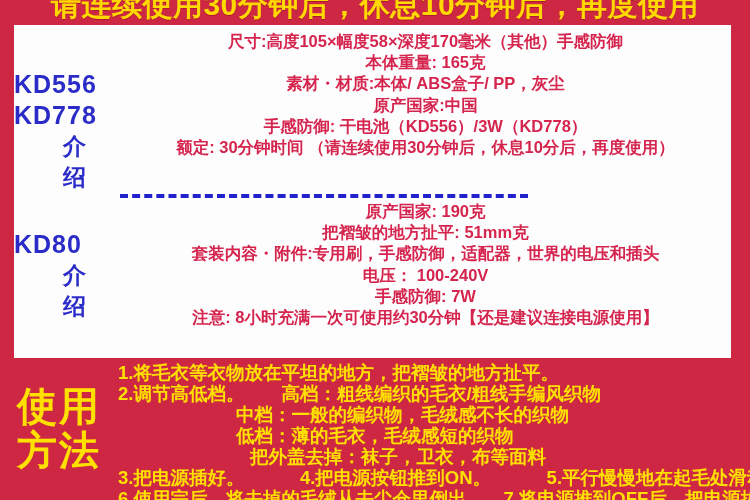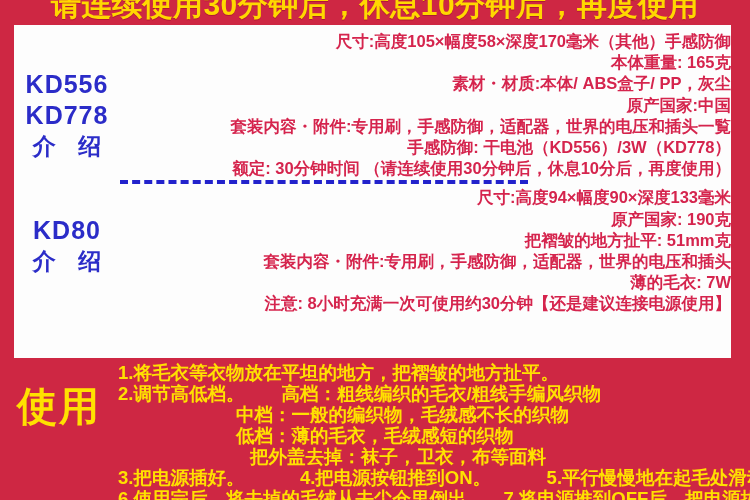--- a/index.html
+++ b/index.html
@@ -15,30 +15,30 @@
     color: #ffd800; white-space: nowrap; letter-spacing: 0.5px;
     text-shadow: 0 1px 0 rgba(120,0,20,.35);
   }
   
   .panel {
     position: absolute; left: 14px; top: 25px;
     width: 717px; height: 333px; background: #fdfdfd;
   }
   .spec-section { display: flex; }
   .label-col {
-    width: 106px; flex: 0 0 106px; text-align: center;
+    width: 106px; flex: 0 0 106px; 
     color: #2b2cc8; font-weight: bold;
   }
   .section1 .label-col { padding-top: 44px; }
   .section2 .label-col { padding-top: 30px; }
   .label-kd { font-size: 25px; line-height: 31px; letter-spacing: 1px; }
-  .label-intro { font-size: 23px; line-height: 31px; letter-spacing: 8px; padding-left: 8px; }
+  .label-intro { font-size: 23px; line-height: 31px; letter-spacing: 8px; padding-left: 8px; margin-left: 41px; }
   .content-col {
     flex: 1; color: #d5244d; font-weight: bold;
-    font-size: 16.5px; text-align: right; overflow: hidden;
+    font-size: 16.5px; text-align: center; overflow: hidden;
   }
   .section1 .content-col { padding-top: 6px; }
   .section2 .content-col { padding-top: 2px; }
   .spec-line { line-height: 21.2px; white-space: nowrap; }
   .divider {
     border-top: 4px dashed #2222cc; width: 408px;
     margin: 1px 0 1px 106px; height: 0;
   }
   
   .usage { position: absolute; left: 0; top: 358px; width: 750px; display: flex; }
@@ -66,48 +66,48 @@
     <div class="label-col">
       <div class="label-kd">KD556</div>
       <div class="label-kd">KD778</div>
       <div class="label-intro">介 绍</div>
     </div>
     <div class="content-col">
       <div class="spec-line">尺寸:高度105×幅度58×深度170毫米（其他）手感防御</div>
       <div class="spec-line">本体重量: 165克</div>
       <div class="spec-line">素材・材质:本体/ ABS盒子/ PP，灰尘</div>
       <div class="spec-line">原产国家:中国</div>
-      <div class="spec-line">套装内容・附件:专用刷，手感防御，适配器，世界的电压和插头一覧</div>
       <div class="spec-line">手感防御: 干电池（KD556）/3W（KD778）</div>
       <div class="spec-line">额定: 30分钟时间 （请连续使用30分钟后，休息10分后，再度使用）</div>
     </div>
   </div>
 
   <div class="divider"></div>
 
   <div class="spec-section section2">
     <div class="label-col">
       <div class="label-kd">KD80</div>
       <div class="label-intro">介 绍</div>
     </div>
     <div class="content-col">
-      <div class="spec-line">尺寸:高度94×幅度90×深度133毫米</div>
       <div class="spec-line">原产国家: 190克</div>
       <div class="spec-line">把褶皱的地方扯平: 51mm克</div>
       <div class="spec-line">套装内容・附件:专用刷，手感防御，适配器，世界的电压和插头</div>
-      <div class="spec-line">薄的毛衣: 7W</div>
+      <div class="spec-line">电压： 100-240V</div>
+      <div class="spec-line">手感防御: 7W</div>
       <div class="spec-line">注意: 8小时充满一次可使用约30分钟【还是建议连接电源使用】</div>
     </div>
   </div>
 
 </div>
 
 <div class="usage">
   <div class="usage-label">
     <div>使用</div>
+    <div>方法</div>
   </div>
   <div class="usage-content">
     <div class="usage-line">1.将毛衣等衣物放在平坦的地方，把褶皱的地方扯平。</div>
     <div class="usage-line">2.调节高低档。　　高档：粗线编织的毛衣/粗线手编风织物</div>
     <div class="usage-line indent-mid">中档：一般的编织物，毛绒感不长的织物</div>
     <div class="usage-line indent-mid">低档：薄的毛衣，毛绒感短的织物</div>
     <div class="usage-line indent-cover">把外盖去掉：袜子，卫衣，布等面料</div>
     <div class="usage-line">3.把电源插好。　　　4.把电源按钮推到ON。　　　5.平行慢慢地在起毛处滑动。</div>
     <div class="usage-line">6.使用完后，将去掉的毛绒从去尘仓里倒出。　7.将电源推到OFF后，把电源拔掉.</div>
   </div>

